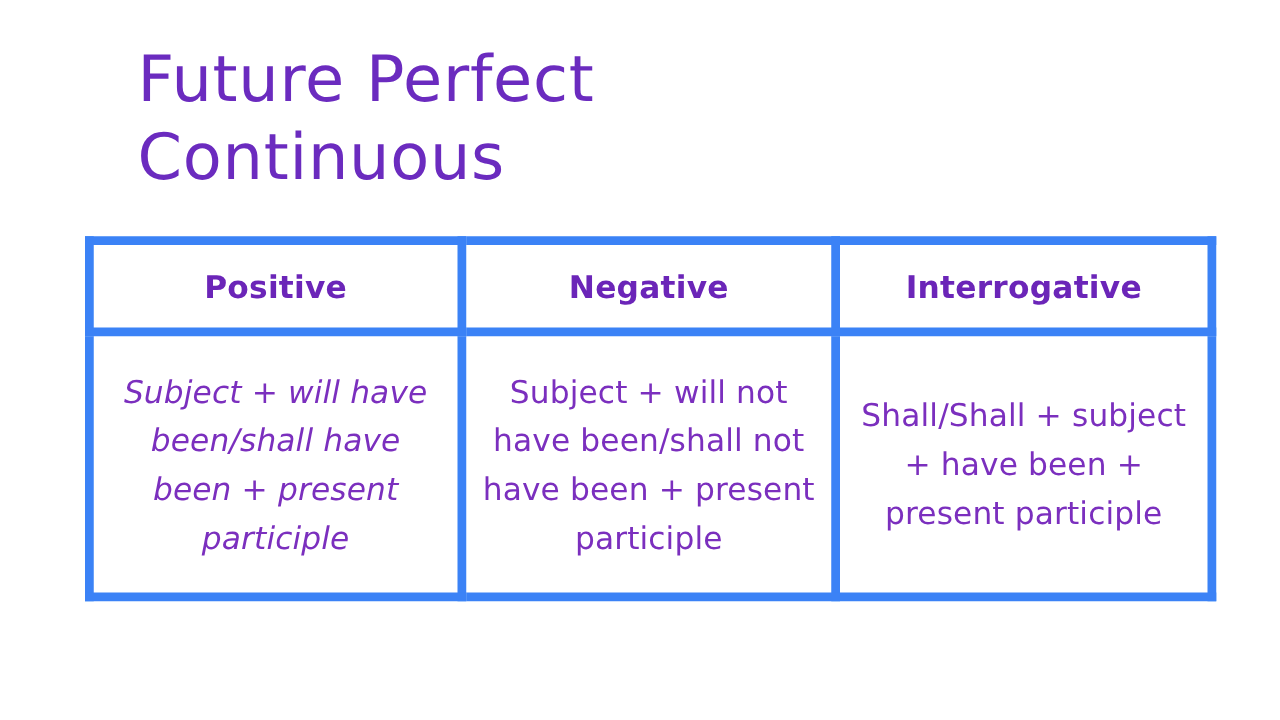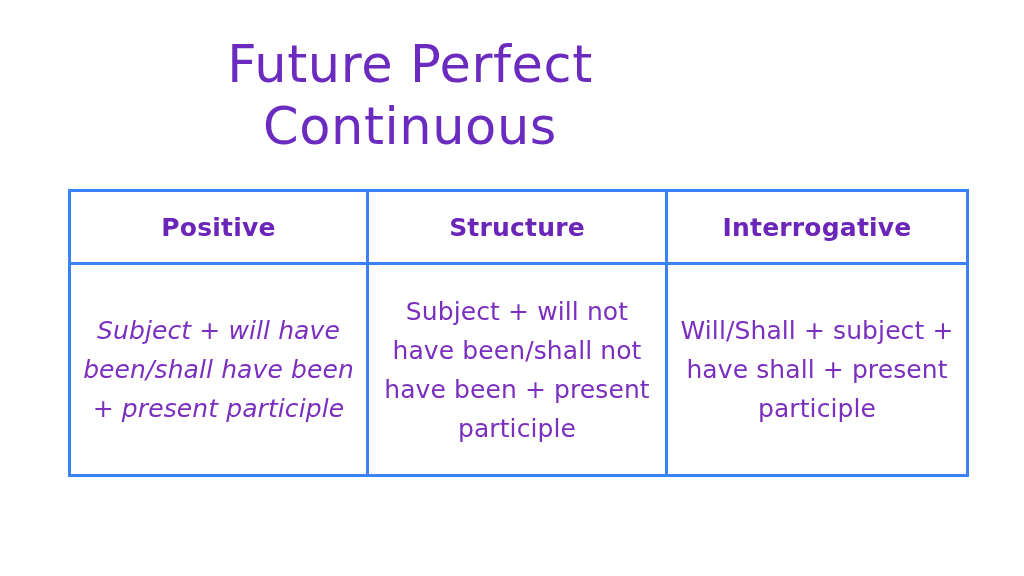--- a/index.html
+++ b/index.html
@@ -22,21 +22,20 @@
     background: #ffffff;
     box-sizing: border-box;
   }
 
   
   .title-block {
     position: absolute;
     left: 0;
     top: 34px;
     width: 820px;
-    text-align: center;
   }
   .title-text {
     display: block;
     color: #6B2BBF;
     font-family: "DejaVu Sans", "Liberation Sans", sans-serif;
     font-weight: 400;
     font-size: 51px;
     line-height: 1.22;
     letter-spacing: 0.6px;
     padding: 0 110px;
@@ -59,21 +58,21 @@
     table-layout: fixed;
     border: 3px solid #9161F5;
     box-sizing: border-box;
   }
   table.structure-table col.c1 { width: 298px; }
   table.structure-table col.c2 { width: 299px; }
   table.structure-table col.c3 { width: 301px; }
 
   table.structure-table th,
   table.structure-table td {
-    border: 3px solid #3b82f6;
+    border: 7px solid #3b82f6;
     text-align: center;
     vertical-align: middle;
     padding: 0 12px;
     box-sizing: border-box;
   }
 
   table.structure-table thead th {
     height: 73px;
     color: #6B25B8;
     font-family: "DejaVu Sans", "Liberation Sans", sans-serif;
@@ -108,27 +107,27 @@
   <div class="table-wrap">
     <table class="structure-table">
       <colgroup>
         <col class="c1">
         <col class="c2">
         <col class="c3">
       </colgroup>
       <thead>
         <tr>
           <th>Positive</th>
-          <th>Structure</th>
+          <th>Negative</th>
           <th>Interrogative</th>
         </tr>
       </thead>
       <tbody>
         <tr>
           <td class="cell-1">Subject + will have been/shall have been + present participle</td>
           <td class="cell-2">Subject + will not have been/shall not have been + present participle</td>
-          <td class="cell-3">Will/Shall + subject + have shall + present participle</td>
+          <td class="cell-3">Shall/Shall + subject + have been + present participle</td>
         </tr>
       </tbody>
     </table>
   </div>
 
 </div>
 
 </body></html>

